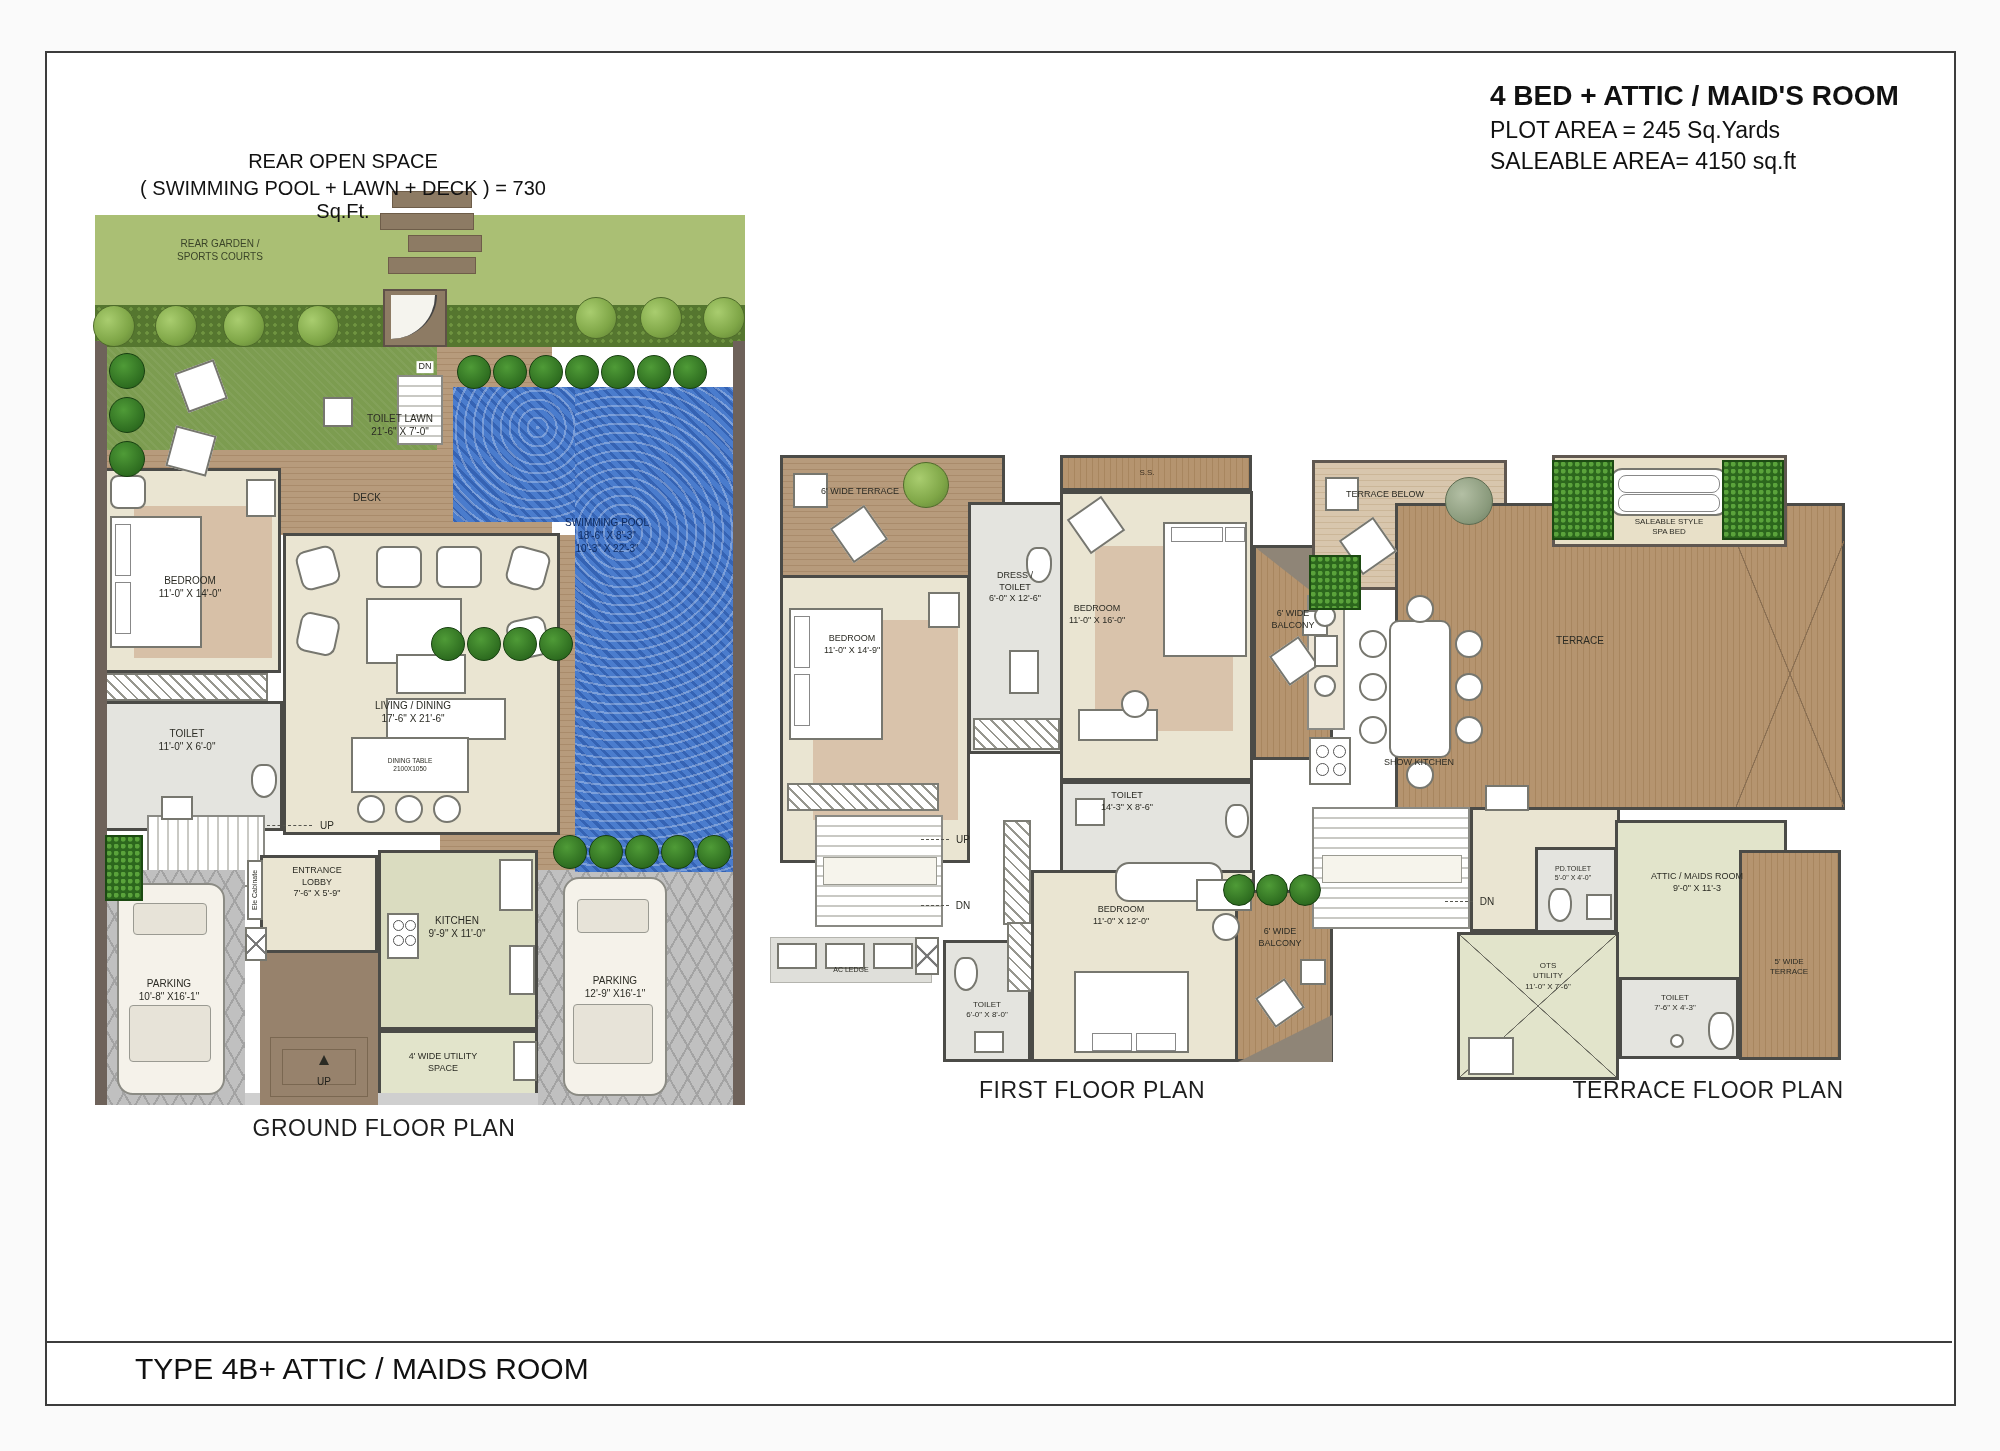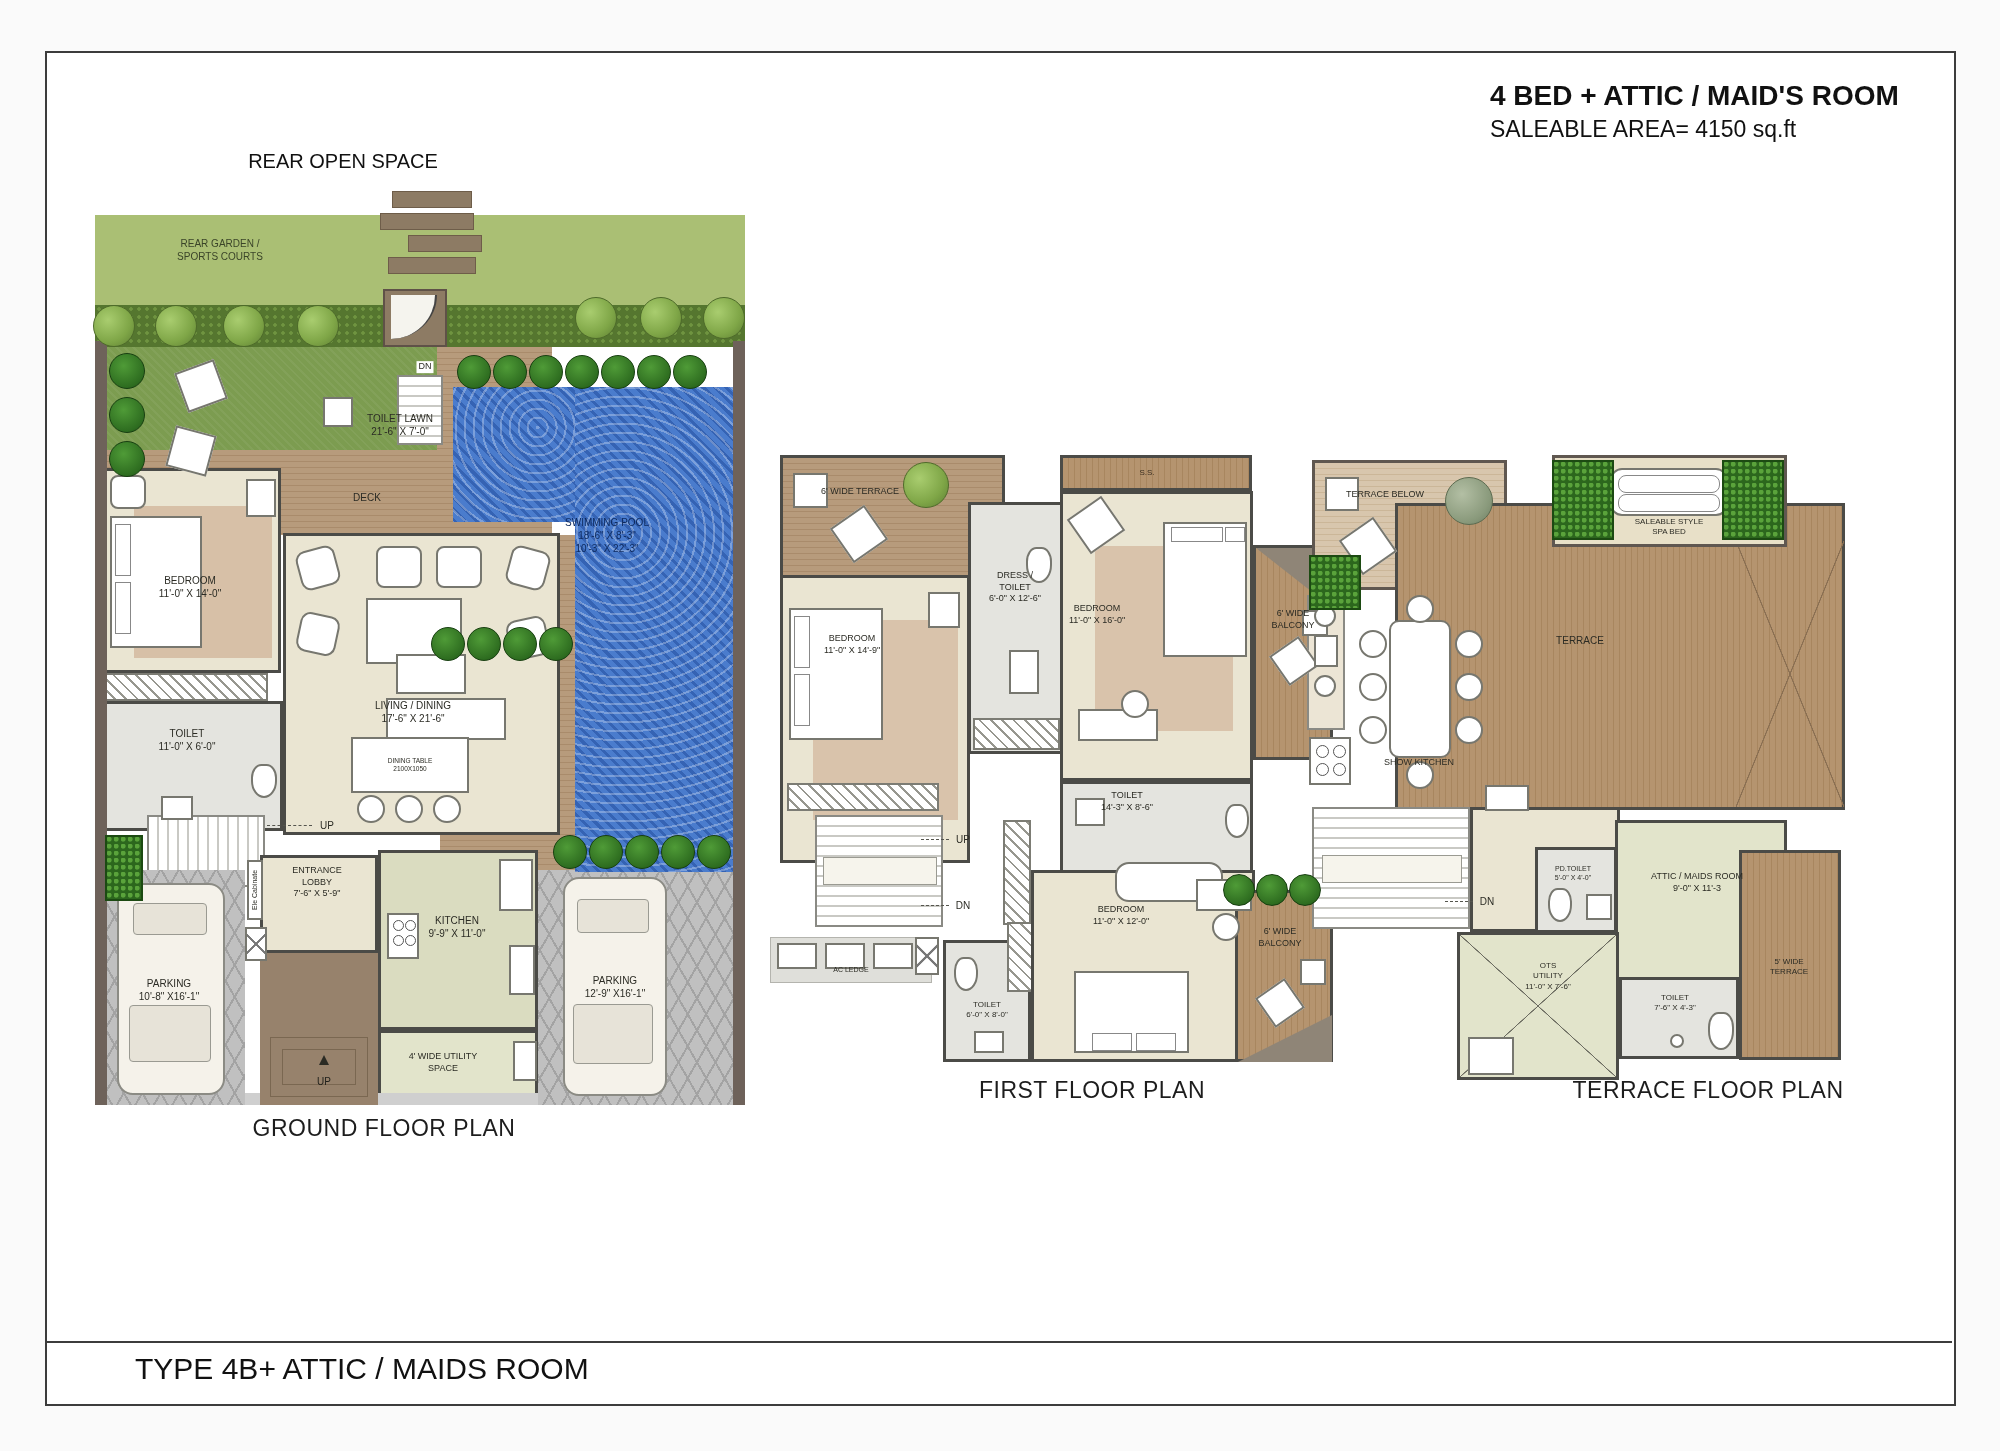--- a/index.html
+++ b/index.html
@@ -44,25 +44,27 @@
   .s7{font-size:7px;} .s8{font-size:8px;} .s9{font-size:9px;} .s10{font-size:10px;}
   .pool-lbl{color:#0e2a5e;}
 </style>
 </head>
 <body>
 
 <div class="frame"></div>
 
 <div class="a" style="left:1490px;top:80px;width:440px;z-index:8;">
   <div style="font-size:28px;font-weight:bold;color:#111;">4 BED + ATTIC / MAID'S ROOM</div>
+  <div style="font-size:23px;color:#111;margin-top:5px;">PLOT AREA  =  245 Sq.Yards</div>
   <div style="font-size:23px;color:#111;margin-top:4px;">SALEABLE  AREA=  4150 sq.ft</div>
 </div>
 
 <div class="a" style="left:113px;top:150px;width:460px;text-align:center;z-index:8;">
   <div style="font-size:20px;color:#111;">REAR OPEN SPACE</div>
+  <div style="font-size:20px;color:#111;margin-top:4px;">( SWIMMING POOL + LAWN + DECK ) = 730 Sq.Ft.</div>
 </div>
 
 <div class="a" style="left:45px;top:1341px;width:1907px;border-top:2px solid #3c3c3c;z-index:8;"></div>
 <div class="a" style="left:135px;top:1352px;font-size:30px;color:#111;z-index:8;">TYPE 4B+ ATTIC / MAIDS ROOM</div>
 
 <div class="cap" style="left:384px;top:1128px;">GROUND FLOOR PLAN</div>
 <div class="cap" style="left:1092px;top:1090px;">FIRST FLOOR PLAN</div>
 <div class="cap" style="left:1708px;top:1090px;">TERRACE FLOOR PLAN</div>
 
 <div class="a" style="left:95px;top:215px;width:650px;height:890px;">

